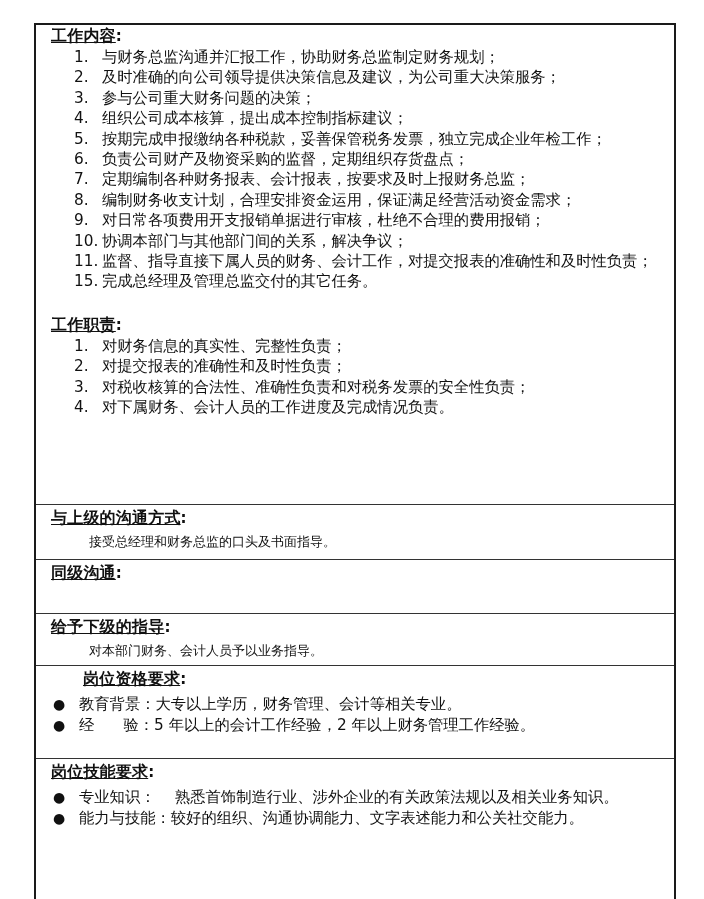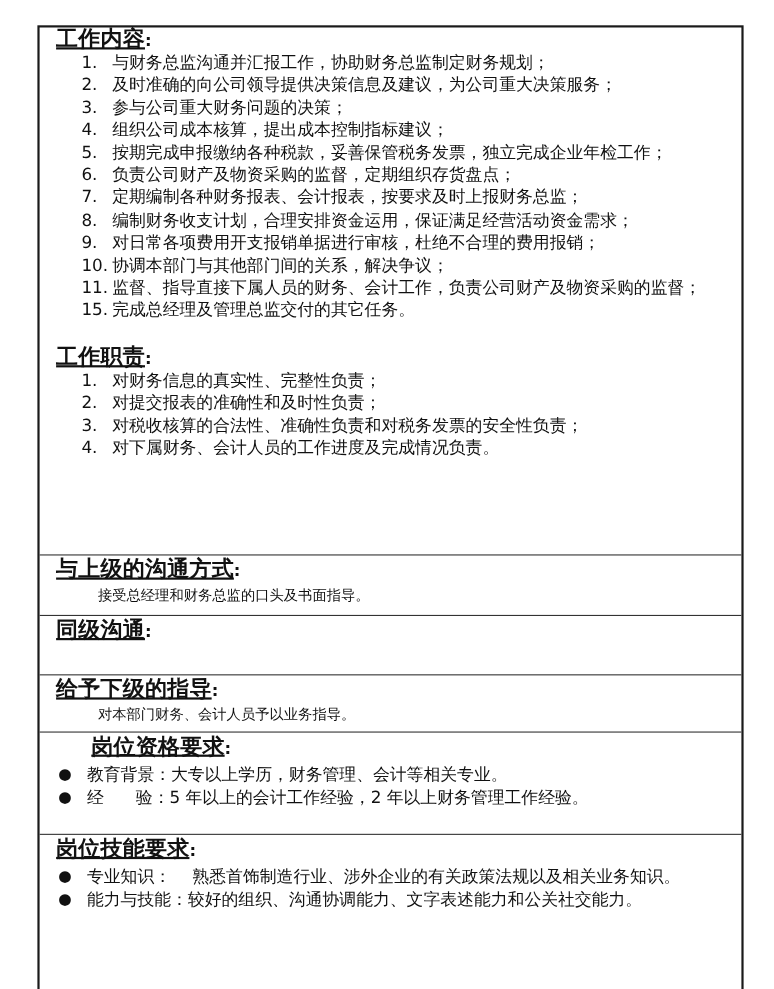--- a/index.html
+++ b/index.html
@@ -2,21 +2,21 @@
 <html><head>
 <meta charset="utf-8">
 <style>
   html, body { margin: 0; padding: 0; background: #ffffff; }
   body { width: 704px; height: 899px; position: relative; overflow: hidden;
          font-family: "DejaVu Sans", "Liberation Sans", sans-serif; color: #111; }
   .table { position: absolute; left: 34px; top: 23px; width: 642px;
            border: 2px solid #1a1a1a; box-sizing: border-box; }
   .row { border-top: 1.5px solid #333; box-sizing: border-box; padding: 0 0 0 15px; }
   .row:first-child { border-top: none; }
-  .heading { font-weight: bold; text-decoration: underline; font-size: 20px; line-height: 19px; letter-spacing: 0.2px; }
+  .heading { font-weight: bold; text-decoration: underline; font-size: 16px; line-height: 19px; letter-spacing: 0.2px; }
   .heading-colon { font-weight: bold; font-size: 15px; }
   .hwrap { height: 19px; padding-top: 1px; }
   ol.num { list-style: none; margin: 0; padding: 0; }
   ol.num li { position: relative; padding-left: 51px; font-size: 15.3px; line-height: 20.4px; padding-right: 10px; }
   ol.num li .n { position: absolute; left: 23px; top: 0; }
   ol.num li.two .n { left: 23px; }
   .plain { font-size: 13px; line-height: 20px; padding-left: 38px; }
   ul.bul { list-style: none; margin: 0; padding: 0; }
   ul.bul li { position: relative; padding-left: 28px; font-size: 15.3px; line-height: 20.5px; padding-right: 12px; }
   ul.bul li .dot { position: absolute; left: 2px; top: 0; font-size: 14px; }
@@ -35,21 +35,21 @@
       <li><span class="n">1.</span><span>与财务总监沟通并汇报工作，协助财务总监制定财务规划；</span></li>
       <li><span class="n">2.</span><span>及时准确的向公司领导提供决策信息及建议，为公司重大决策服务；</span></li>
       <li><span class="n">3.</span><span>参与公司重大财务问题的决策；</span></li>
       <li><span class="n">4.</span><span>组织公司成本核算，提出成本控制指标建议；</span></li>
       <li><span class="n">5.</span><span>按期完成申报缴纳各种税款，妥善保管税务发票，独立完成企业年检工作；</span></li>
       <li><span class="n">6.</span><span>负责公司财产及物资采购的监督，定期组织存货盘点；</span></li>
       <li><span class="n">7.</span><span>定期编制各种财务报表、会计报表，按要求及时上报财务总监；</span></li>
       <li><span class="n">8.</span><span>编制财务收支计划，合理安排资金运用，保证满足经营活动资金需求；</span></li>
       <li><span class="n">9.</span><span>对日常各项费用开支报销单据进行审核，杜绝不合理的费用报销；</span></li>
       <li class="two"><span class="n">10.</span><span>协调本部门与其他部门间的关系，解决争议；</span></li>
-      <li class="two"><span class="n">11.</span><span>监督、指导直接下属人员的财务、会计工作，负责公司财产及物资采购的监督；</span></li>
+      <li class="two"><span class="n">11.</span><span>监督、指导直接下属人员的财务、会计工作，对提交报表的准确性和及时性负责；</span></li>
       <li class="two"><span class="n">15.</span><span>完成总经理及管理总监交付的其它任务。</span></li>
     </ol>
 
     <div class="hwrap" style="margin-top:22px;">
       <span class="heading">工作职责</span><span class="heading-colon">:</span>
     </div>
     <ol class="num" style="margin-top:2px;">
       <li><span class="n">1.</span><span>对财务信息的真实性、完整性负责；</span></li>
       <li><span class="n">2.</span><span>对提交报表的准确性和及时性负责；</span></li>
       <li><span class="n">3.</span><span>对税收核算的合法性、准确性负责和对税务发票的安全性负责；</span></li>

